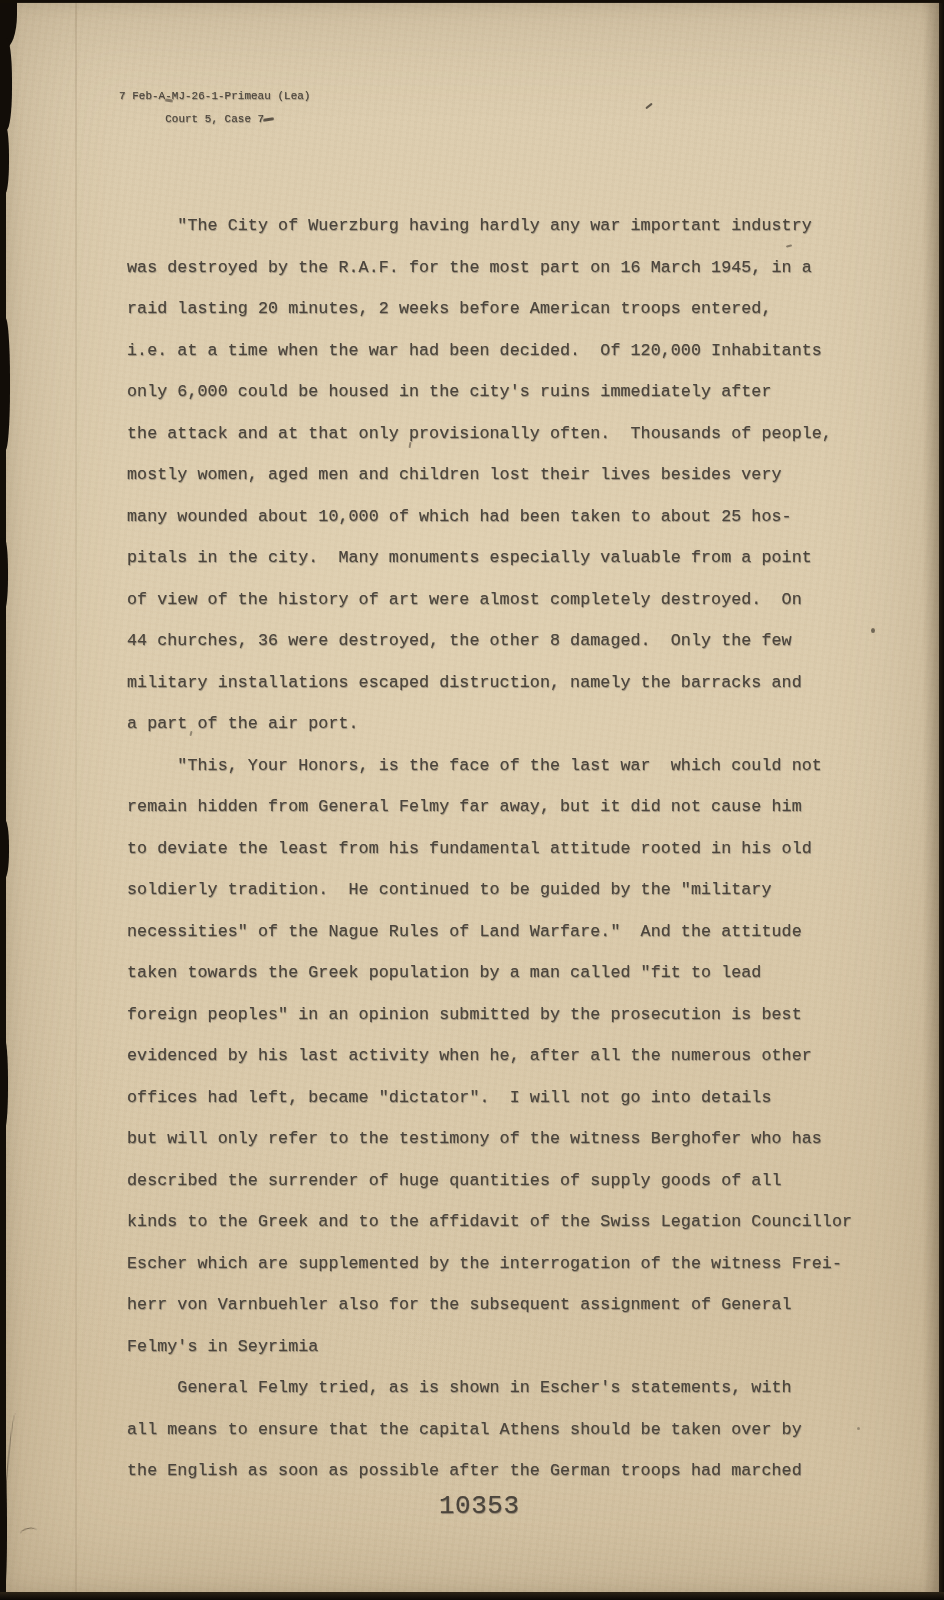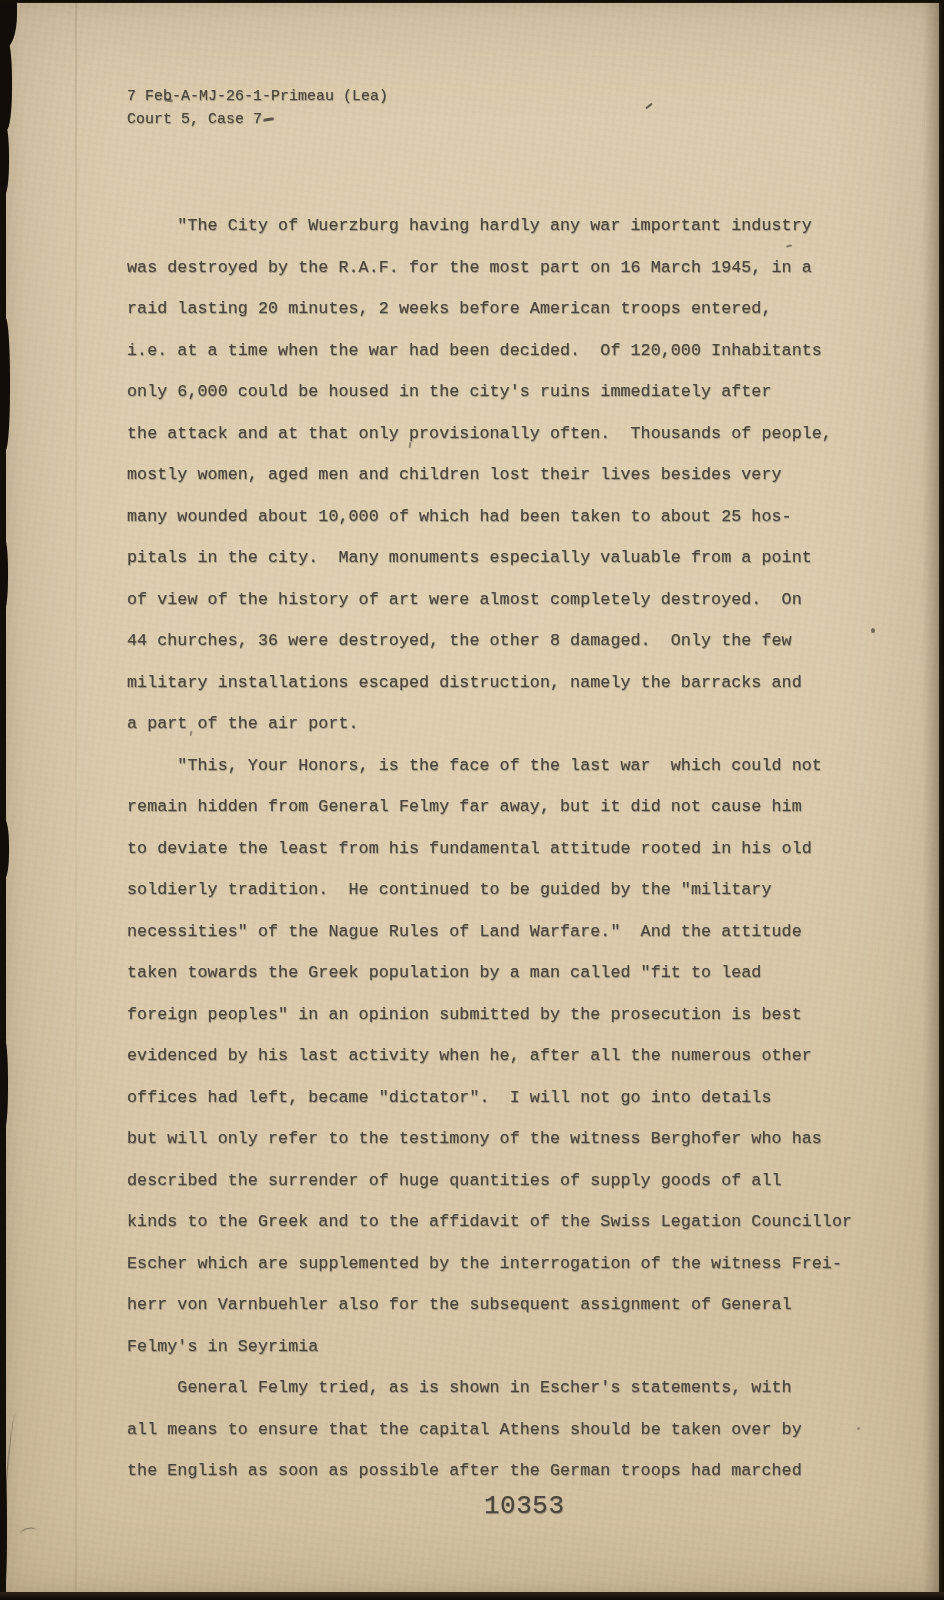--- a/index.html
+++ b/index.html
@@ -38,23 +38,23 @@
   .edge-bottom{left:0;bottom:0;right:0;height:8px;background:linear-gradient(#2c2316,#0b0805);}
   .bump{position:absolute;left:0;background:#120d08;border-radius:0 45% 45% 0;}
   
   .typewriter{
     position:absolute;
     white-space:pre;
     color:#4b453d;
     text-shadow:0.5px 0.6px 0.8px rgba(62,56,48,.45), -0.2px -0.2px 0.5px rgba(62,56,48,.28);
     filter:blur(0.22px);
   }
-  .doc-header{left:127px;top:85px;font-size:15px;line-height:23px;letter-spacing:0;}
+  .doc-header{left:119px;top:85px;font-size:11px;line-height:23px;letter-spacing:0;text-align:center;}
   .doc-body{left:127px;top:205px;font-size:16.8px;line-height:41.5px;}
-  .page-number{left:439px;top:1491px;font-size:26px;letter-spacing:.5px;margin-left:45px;}
+  .page-number{left:439px;top:1491px;font-size:26px;letter-spacing:.5px;}
   
   .speck{position:absolute;background:rgba(70,62,52,.8);}
   .tick{width:2px;height:8px;border-radius:2px;}
   .dot{width:4px;height:5px;border-radius:50%;background:rgba(78,70,58,.75);}
   .overstrike{position:absolute;width:11px;height:2.5px;background:rgba(72,64,54,.85);
     border-radius:2px;transform:rotate(-9deg);filter:blur(.2px);}
   .squiggle{position:absolute;width:17px;height:7px;border-top:1.6px solid rgba(66,56,44,.6);
     border-radius:50%;transform:rotate(-12deg);filter:blur(.2px);}
   .crack{position:absolute;width:10px;height:165px;border-left:1.2px solid rgba(45,36,26,.5);
     border-radius:45%;transform:rotate(4deg);filter:blur(.25px);}

